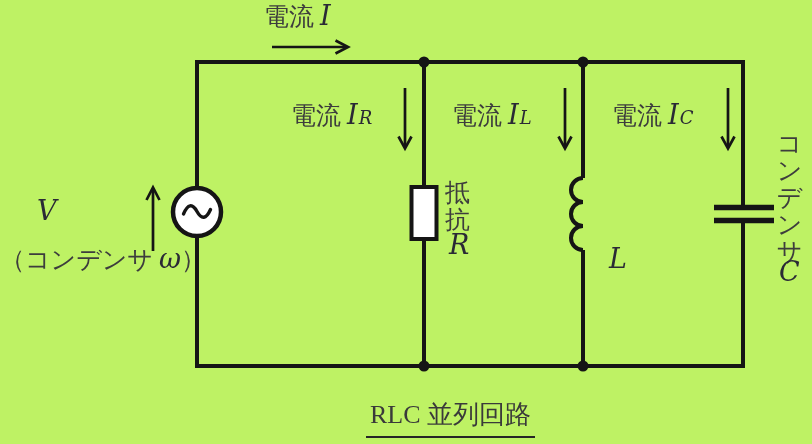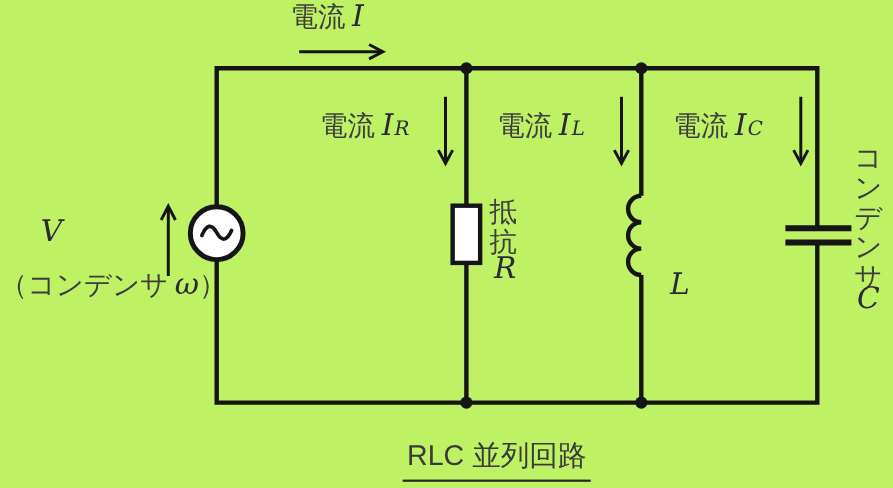--- a/index.html
+++ b/index.html
@@ -50,21 +50,21 @@
   }
   .symabs {
     position: absolute;
     font-family: "DejaVu Serif", serif;
     font-style: italic;
     font-size: 27px;
     color: #2a2a35;
   }
   .title {
     position: absolute;
-    font-family: Liberation Sans, sans-serif;
+    font-family: Liberation Serif, serif;
     font-size: 26px;
     color: #3a3a3a;
     border-bottom: 2.5px solid #262626;
     padding: 0 4px 4px 4px;
     white-space: nowrap;
     text-align: right;
   }
 </style>
 </head>
 <body>

